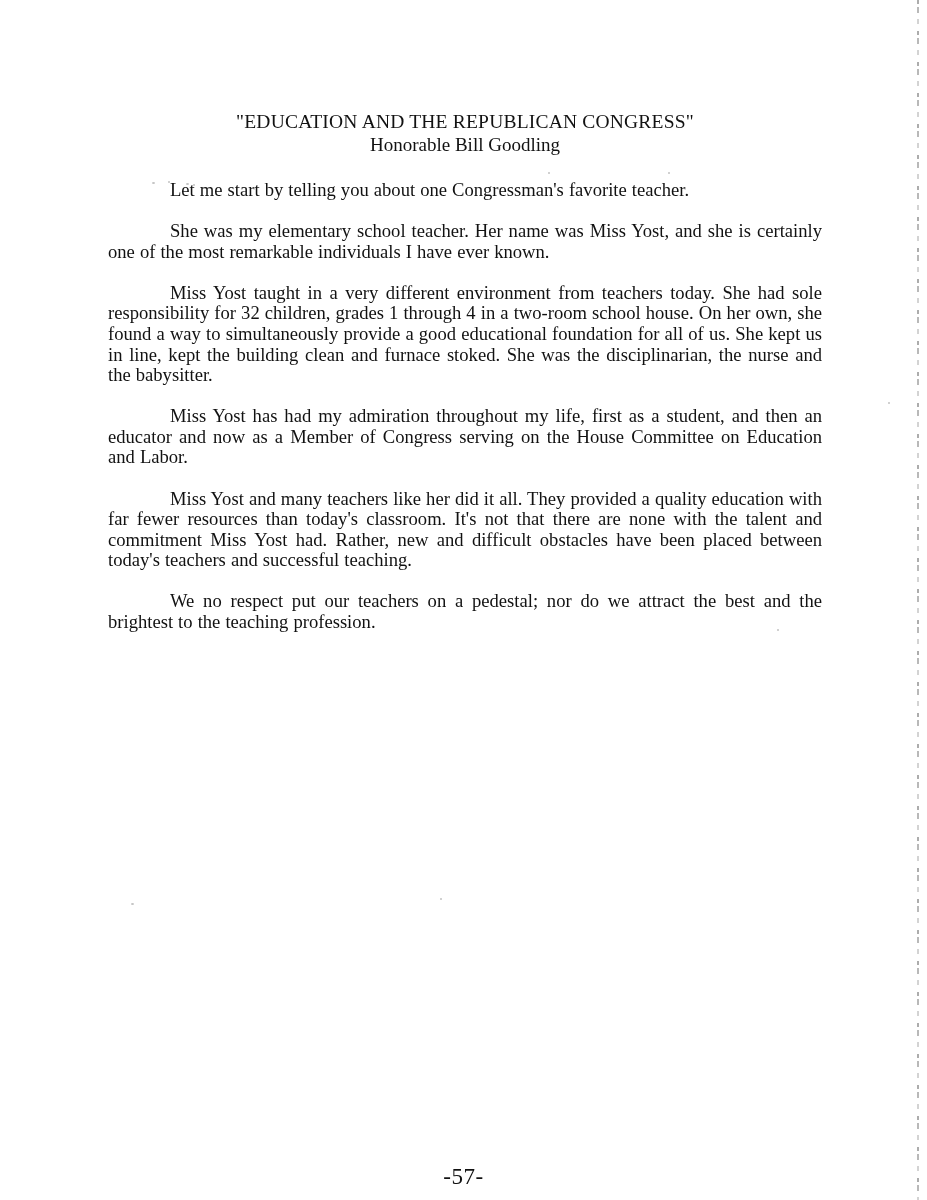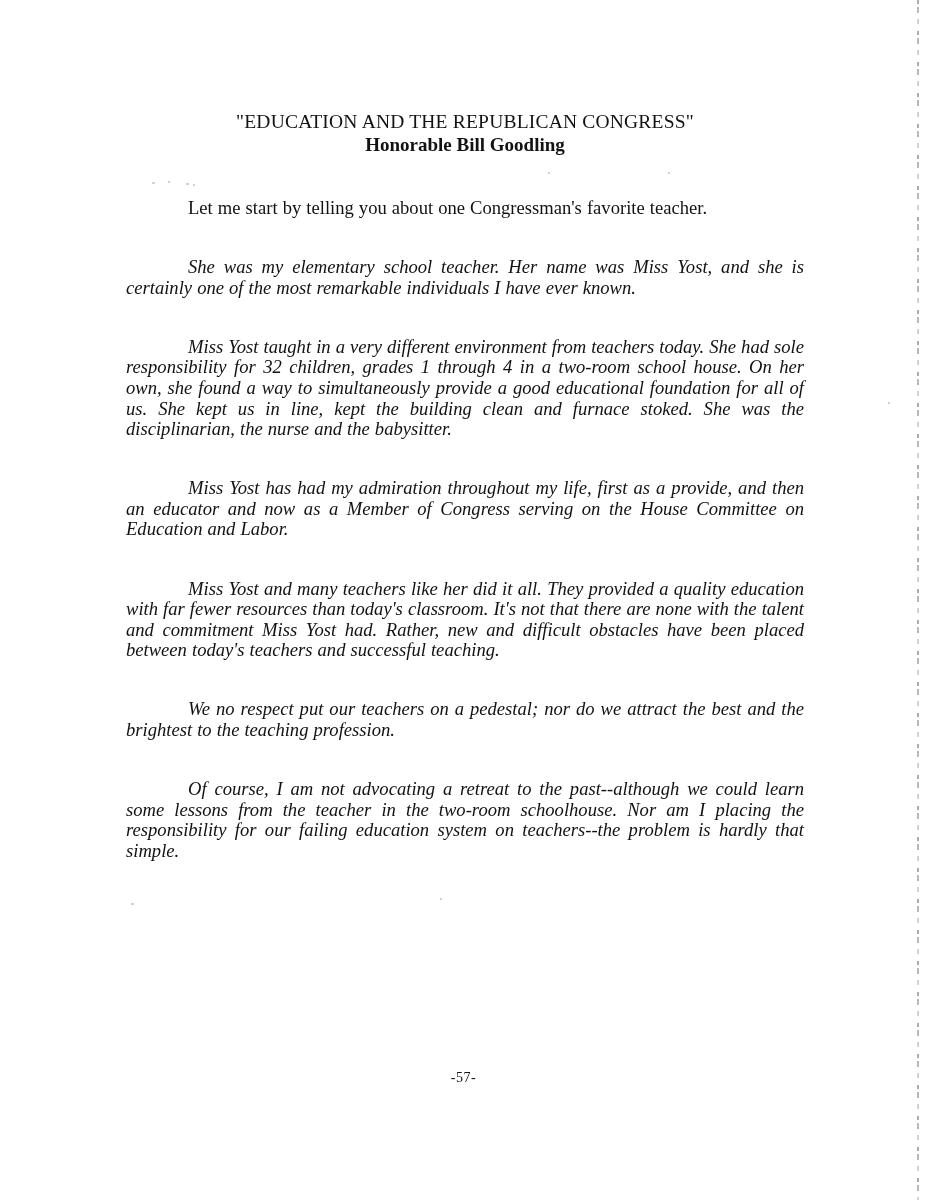--- a/index.html
+++ b/index.html
@@ -28,45 +28,44 @@
     text-align: center;
     font-size: 19.5px;
     font-weight: normal;
     letter-spacing: 0.2px;
     line-height: 23px;
   }
   .doc-subtitle {
     margin: 0;
     text-align: center;
     font-size: 19px;
-    font-weight: bold;
+    font-weight: normal;
     line-height: 23px;
   }
   .para {
-    margin: 18px;
+    margin: 0;
     font-size: 18.6px;
     line-height: 20.6px;
     text-align: justify;
     text-indent: 62px;
     word-spacing: 0.4px;
   }
   .para.first {
     padding-top: 24px;
   }
   .para.gap {
     padding-top: 20.5px;
-    font-style: italic;
   }
   .page-number {
     position: absolute;
     left: 0;
     right: 0;
-    top: 1070px;
+    top: 1164px;
     text-align: center;
-    font-size: 14px;
+    font-size: 23px;
     letter-spacing: 0.5px;
   }
   
   .scan-line {
     position: absolute;
     top: 0;
     left: 917px;
     width: 2px;
     height: 1200px;
     background: repeating-linear-gradient(
@@ -97,24 +96,23 @@
 <div class="page">
 
   <div class="content">
 
     <h1 class="doc-title">"EDUCATION AND THE REPUBLICAN CONGRESS"</h1>
     <div class="doc-subtitle">Honorable Bill Goodling</div>
 
     <p class="para first">Let me start by telling you about one Congressman's favorite teacher.</p>
     <p class="para gap">She was my elementary school teacher.  Her name was Miss Yost, and she is certainly one of the most remarkable individuals I have ever known.</p>
     <p class="para gap">Miss Yost taught in a very different environment from teachers today.  She had sole responsibility for 32 children, grades 1 through 4 in a two-room school house.  On her own, she found a way to simultaneously provide a good educational foundation for all of us.  She kept us in line, kept the building clean and furnace stoked.  She was the disciplinarian, the nurse and the babysitter.</p>
-    <p class="para gap">Miss Yost has had my admiration throughout my life, first as a provide, and then an educator and now as a Member of Congress serving on the House Committee on Education and Labor.</p>
+    <p class="para gap">Miss Yost has had my admiration throughout my life, first as a student, and then an educator and now as a Member of Congress serving on the House Committee on Education and Labor.</p>
     <p class="para gap">Miss Yost and many teachers like her did it all.  They provided a quality education with far fewer resources than today's classroom.  It's not that there are none with the talent and commitment Miss Yost had.  Rather, new and difficult obstacles have been placed between today's teachers and successful teaching.</p>
     <p class="para gap">We no respect put our teachers on a pedestal; nor do we attract the best and the brightest to the teaching profession.</p>
-    <p class="para gap">Of course, I am not advocating a retreat to the past--although we could learn some lessons from the teacher in the two-room schoolhouse.  Nor am I placing the responsibility for our failing education system on teachers--the problem is hardly that simple.</p>
 
   </div>
 
   <div class="page-number">-57-</div>
 
   <div class="scan-line"></div>
 
   <span class="speck" style="left:152px; top:182px; width:3px; height:2px;"></span>
   <span class="speck" style="left:168px; top:181px; width:2px; height:2px;"></span>
   <span class="speck" style="left:186px; top:183px; width:3px; height:2px;"></span>

